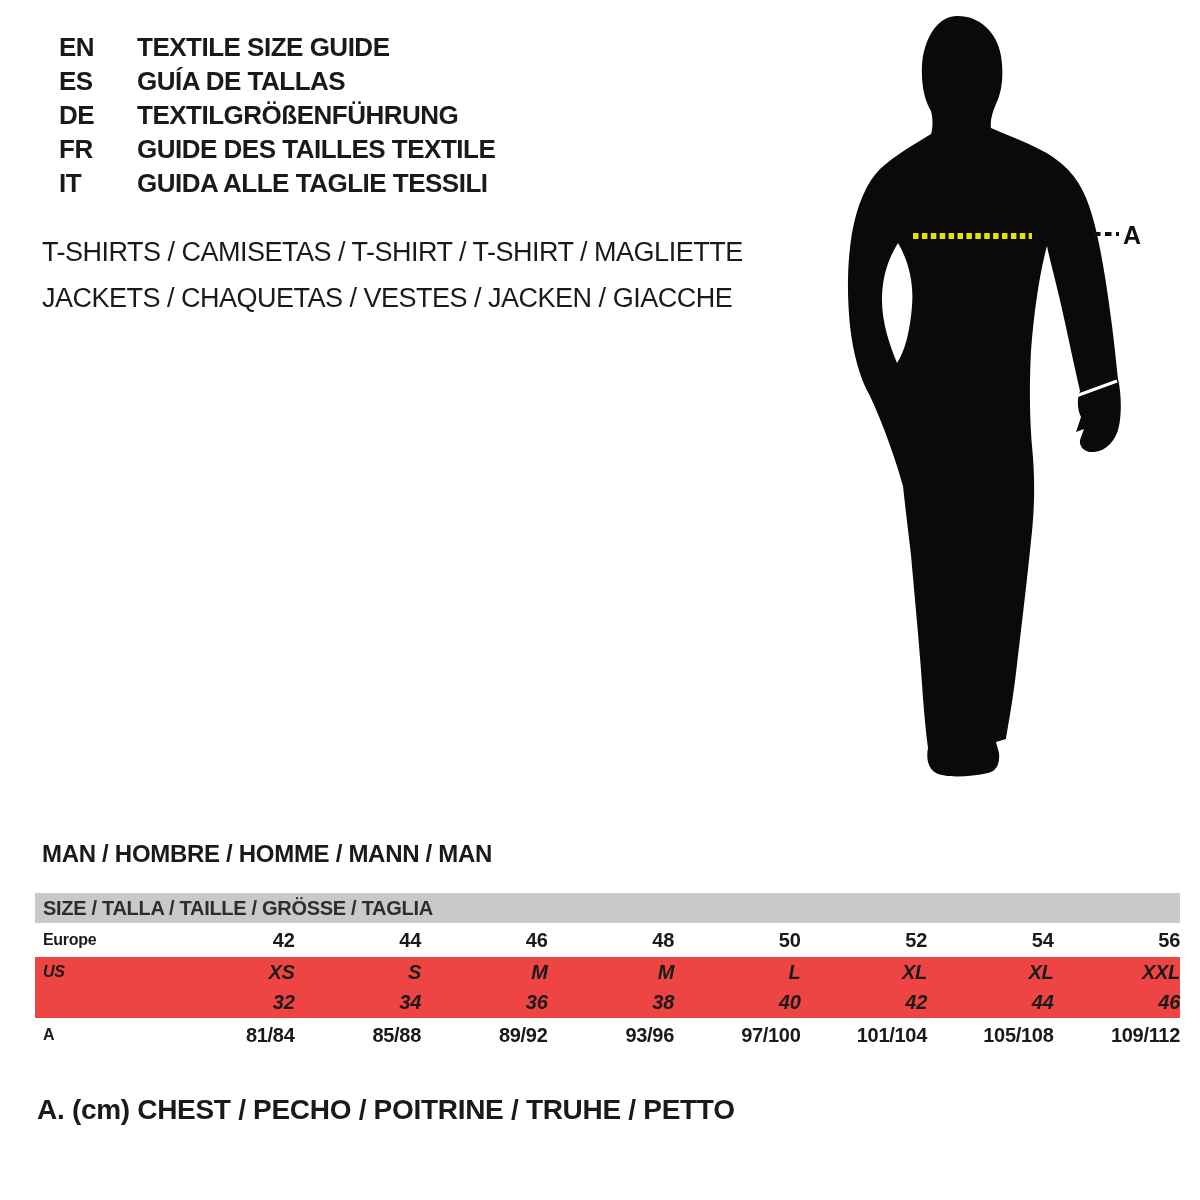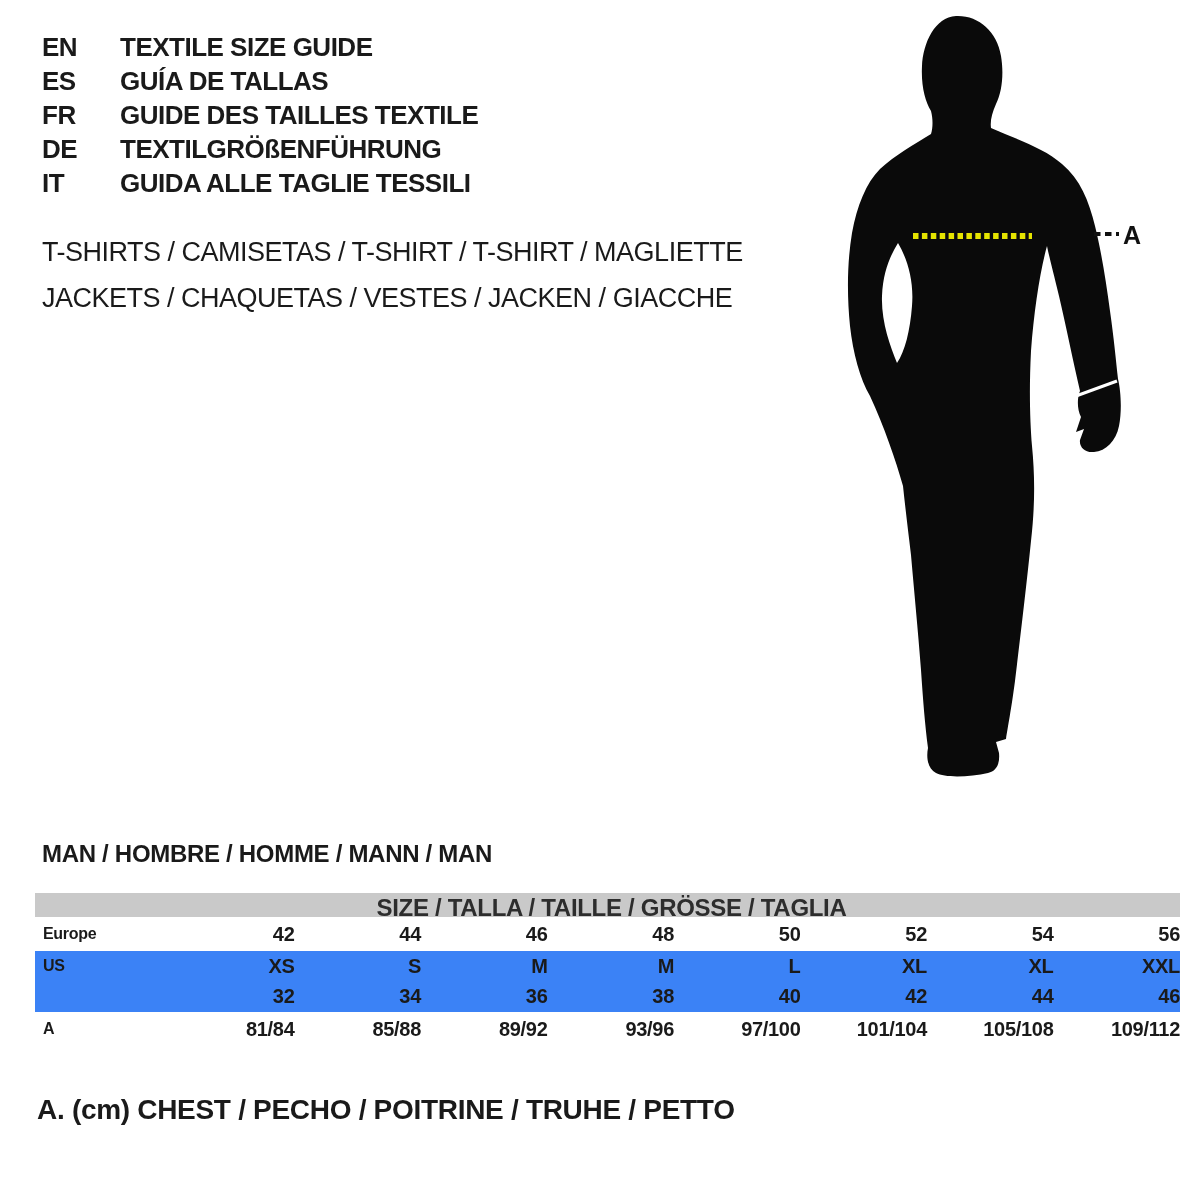--- a/index.html
+++ b/index.html
@@ -7,42 +7,42 @@
     width:1200px;height:1200px;background:#ffffff;
     font-family:"Liberation Sans", sans-serif;
     color:#1a1a1a;position:relative;overflow:hidden;
   }
   .abs{position:absolute;}
 
   
   .lang-block{left:42px;top:30px;}
   .lang-row{display:flex;height:34px;line-height:34px;
     font-size:26px;font-weight:700;letter-spacing:-0.5px;}
-  .lang-code{width:78px;}
+  .lang-code{width:78px;margin-left:17px;}
   .lang-label{white-space:nowrap;}
 
   
   .category-block{left:42px;top:222px;}
   .category-line{height:32px;line-height:32px;font-size:27px;
     font-weight:400;letter-spacing:-0.5px;white-space:nowrap;margin-top:14px;}
 
   
   .figure-svg{left:840px;top:0;}
 
   
   .section-title{left:42px;top:843px;font-size:24px;font-weight:700;
     letter-spacing:-0.3px;line-height:22px;}
 
   
   .size-table{left:35px;top:893px;width:1145px;}
-  .t-header{height:24px;line-height:30px;background:#c9c9c9;
-    padding-left:8px;font-size:24px;font-weight:700;color:#2d2d2d;
-    letter-spacing:-0.3px;box-sizing:border-box;text-align:center;}
+  .t-header{height:30px;line-height:30px;background:#c9c9c9;
+    padding-left:8px;font-size:20px;font-weight:700;color:#2d2d2d;
+    letter-spacing:-0.3px;box-sizing:border-box;}
   .t-row{display:grid;grid-template-columns:133px repeat(8,1fr);}
-  .t-row.shaded{background:#3b82f6;}
+  .t-row.shaded{background:#ef4444;font-style:italic;}
   .t-row.r0{height:34px;line-height:34px;}
   .t-row.r1{height:30px;line-height:30px;}
   .t-row.r2{height:31px;line-height:31px;}
   .t-row.r3{height:34px;line-height:34px;}
   .t-label{text-align:left;padding-left:8px;font-size:16px;font-weight:700;
     letter-spacing:-0.3px;}
   .t-cell{text-align:right;font-size:20px;font-weight:700;
     letter-spacing:-0.3px;}
 
   
@@ -55,26 +55,26 @@
 <div class="abs lang-block">
   <div class="lang-row">
     <span class="lang-code">EN</span>
     <span class="lang-label">TEXTILE SIZE GUIDE</span>
   </div>
   <div class="lang-row">
     <span class="lang-code">ES</span>
     <span class="lang-label">GUÍA DE TALLAS</span>
   </div>
   <div class="lang-row">
+    <span class="lang-code">DE</span>
+    <span class="lang-label">TEXTILGRÖßENFÜHRUNG</span>
+  </div>
+  <div class="lang-row">
     <span class="lang-code">FR</span>
     <span class="lang-label">GUIDE DES TAILLES TEXTILE</span>
-  </div>
-  <div class="lang-row">
-    <span class="lang-code">DE</span>
-    <span class="lang-label">TEXTILGRÖßENFÜHRUNG</span>
   </div>
   <div class="lang-row">
     <span class="lang-code">IT</span>
     <span class="lang-label">GUIDA ALLE TAGLIE TESSILI</span>
   </div>
 </div>
 
 <div class="abs category-block">
   <div class="category-line">T-SHIRTS / CAMISETAS / T-SHIRT / T-SHIRT / MAGLIETTE</div>
   <div class="category-line">JACKETS / CHAQUETAS / VESTES / JACKEN / GIACCHE</div>

